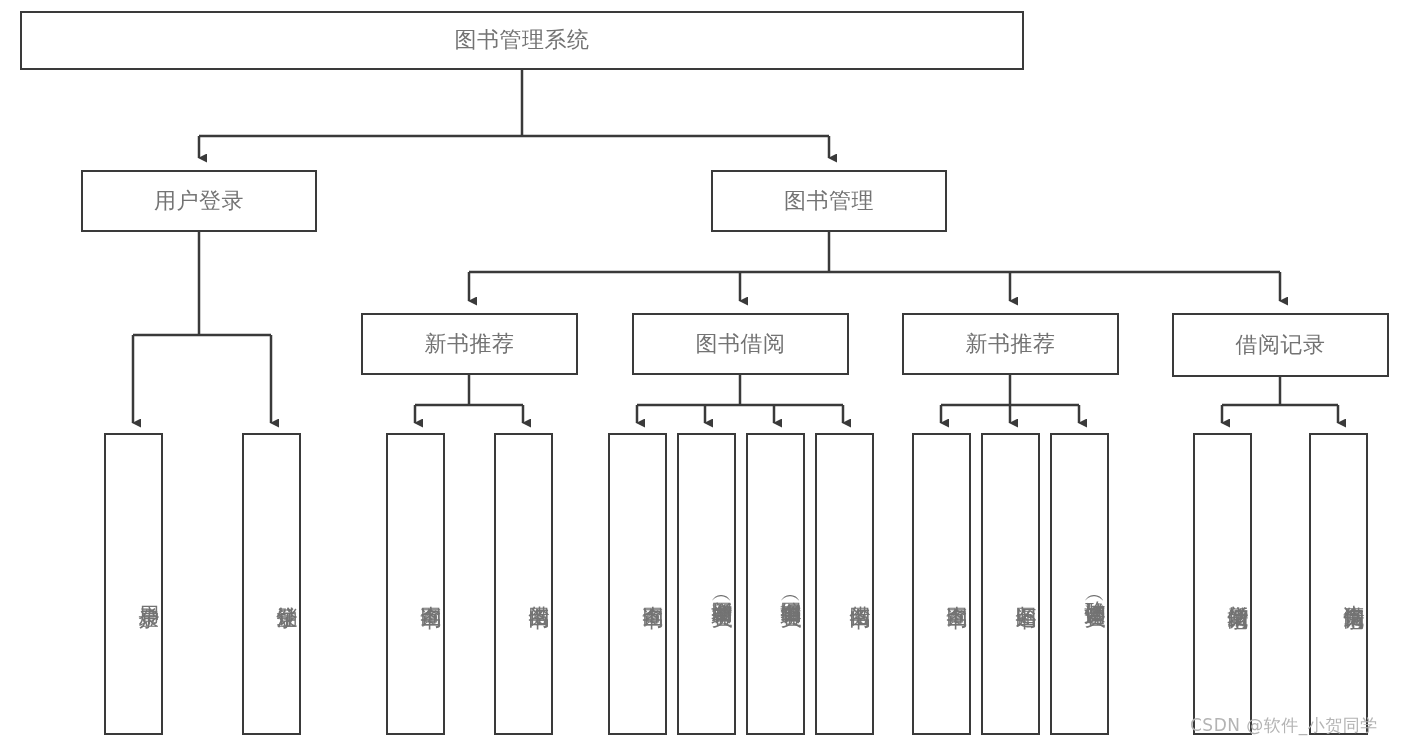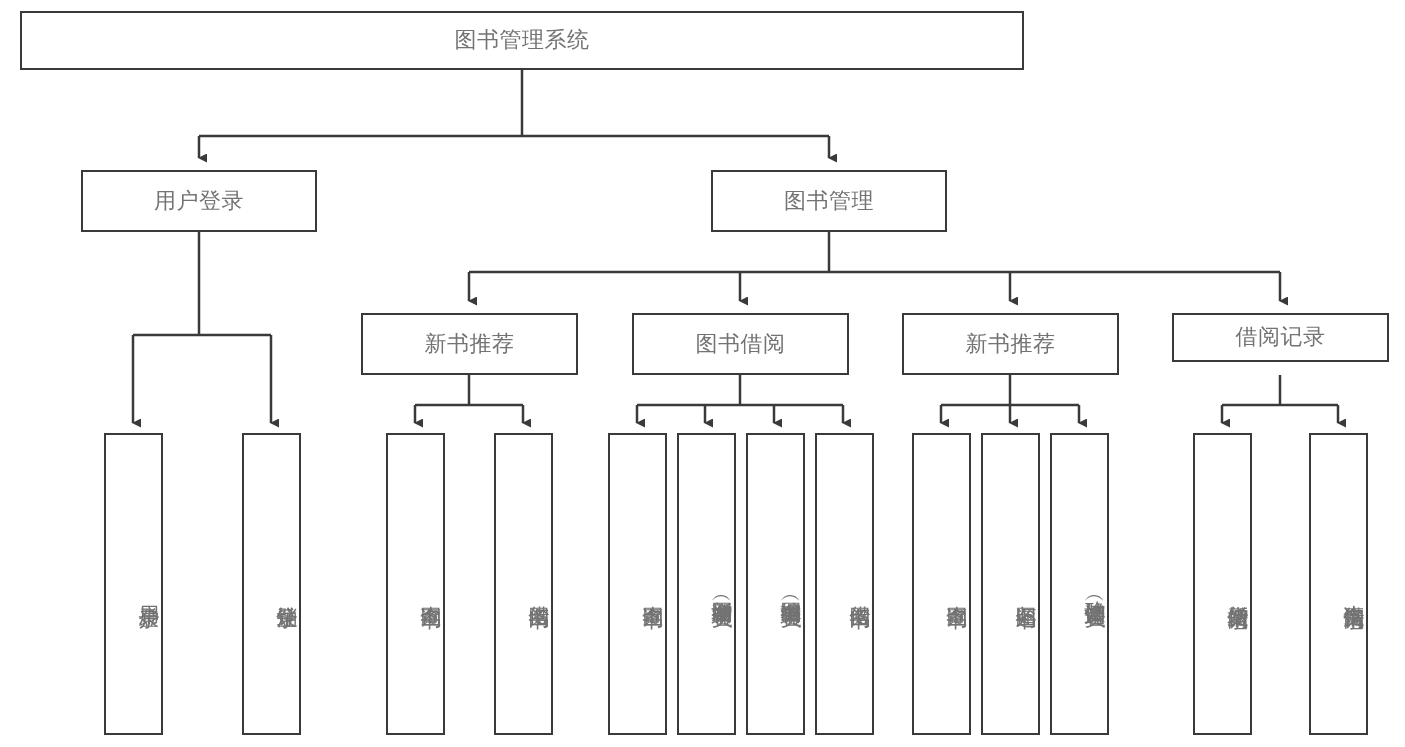--- a/index.html
+++ b/index.html
@@ -133,21 +133,21 @@
 
   <div class="node node-h" style="left:711px; top:170px; width:236px; height:62px;">
     <span>图书管理</span>
   </div>
   <div class="node node-h" style="left:632px; top:313px; width:217px; height:62px;text-align:right;">
     <span>图书借阅</span>
   </div>
   <div class="node node-h" style="left:902px; top:313px; width:217px; height:62px;">
     <span>新书推荐</span>
   </div>
-  <div class="node node-h" style="left:1172px; top:313px; width:217px; height:49px;">
+  <div class="node node-h" style="left:1172px; top:313px; width:217px; height:64px;">
     <span>借阅记录</span>
   </div>
 
   <div class="node node-v" style="left:104px; top:433px; width:59px; height:302px;">
     <span>用户登录</span>
   </div>
   <div class="node node-v" style="left:242px; top:433px; width:59px; height:302px;">
     <span>注销登录</span>
   </div>
 
@@ -181,14 +181,15 @@
     <span>确认归还（管理员）</span>
   </div>
 
   <div class="node node-v" style="left:1193px; top:433px; width:59px; height:302px;">
     <span>新增借阅记录</span>
   </div>
   <div class="node node-v" style="left:1309px; top:433px; width:59px; height:302px;">
     <span>查询借阅记录</span>
   </div>
 
+  <div class="watermark">CSDN @软件_小贺同学</div>
 
 </div>
 
 </body></html>

